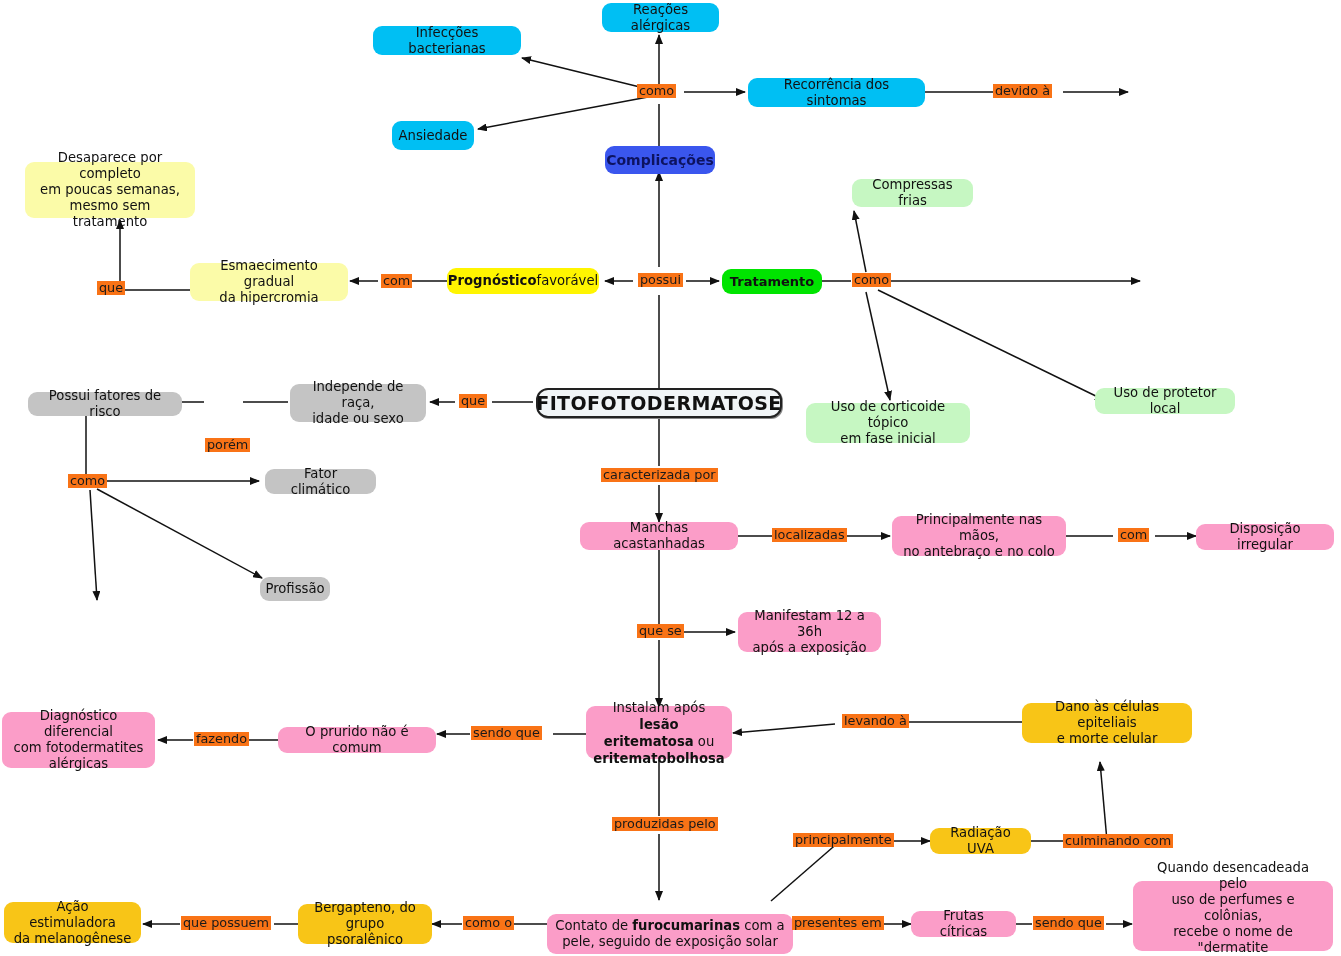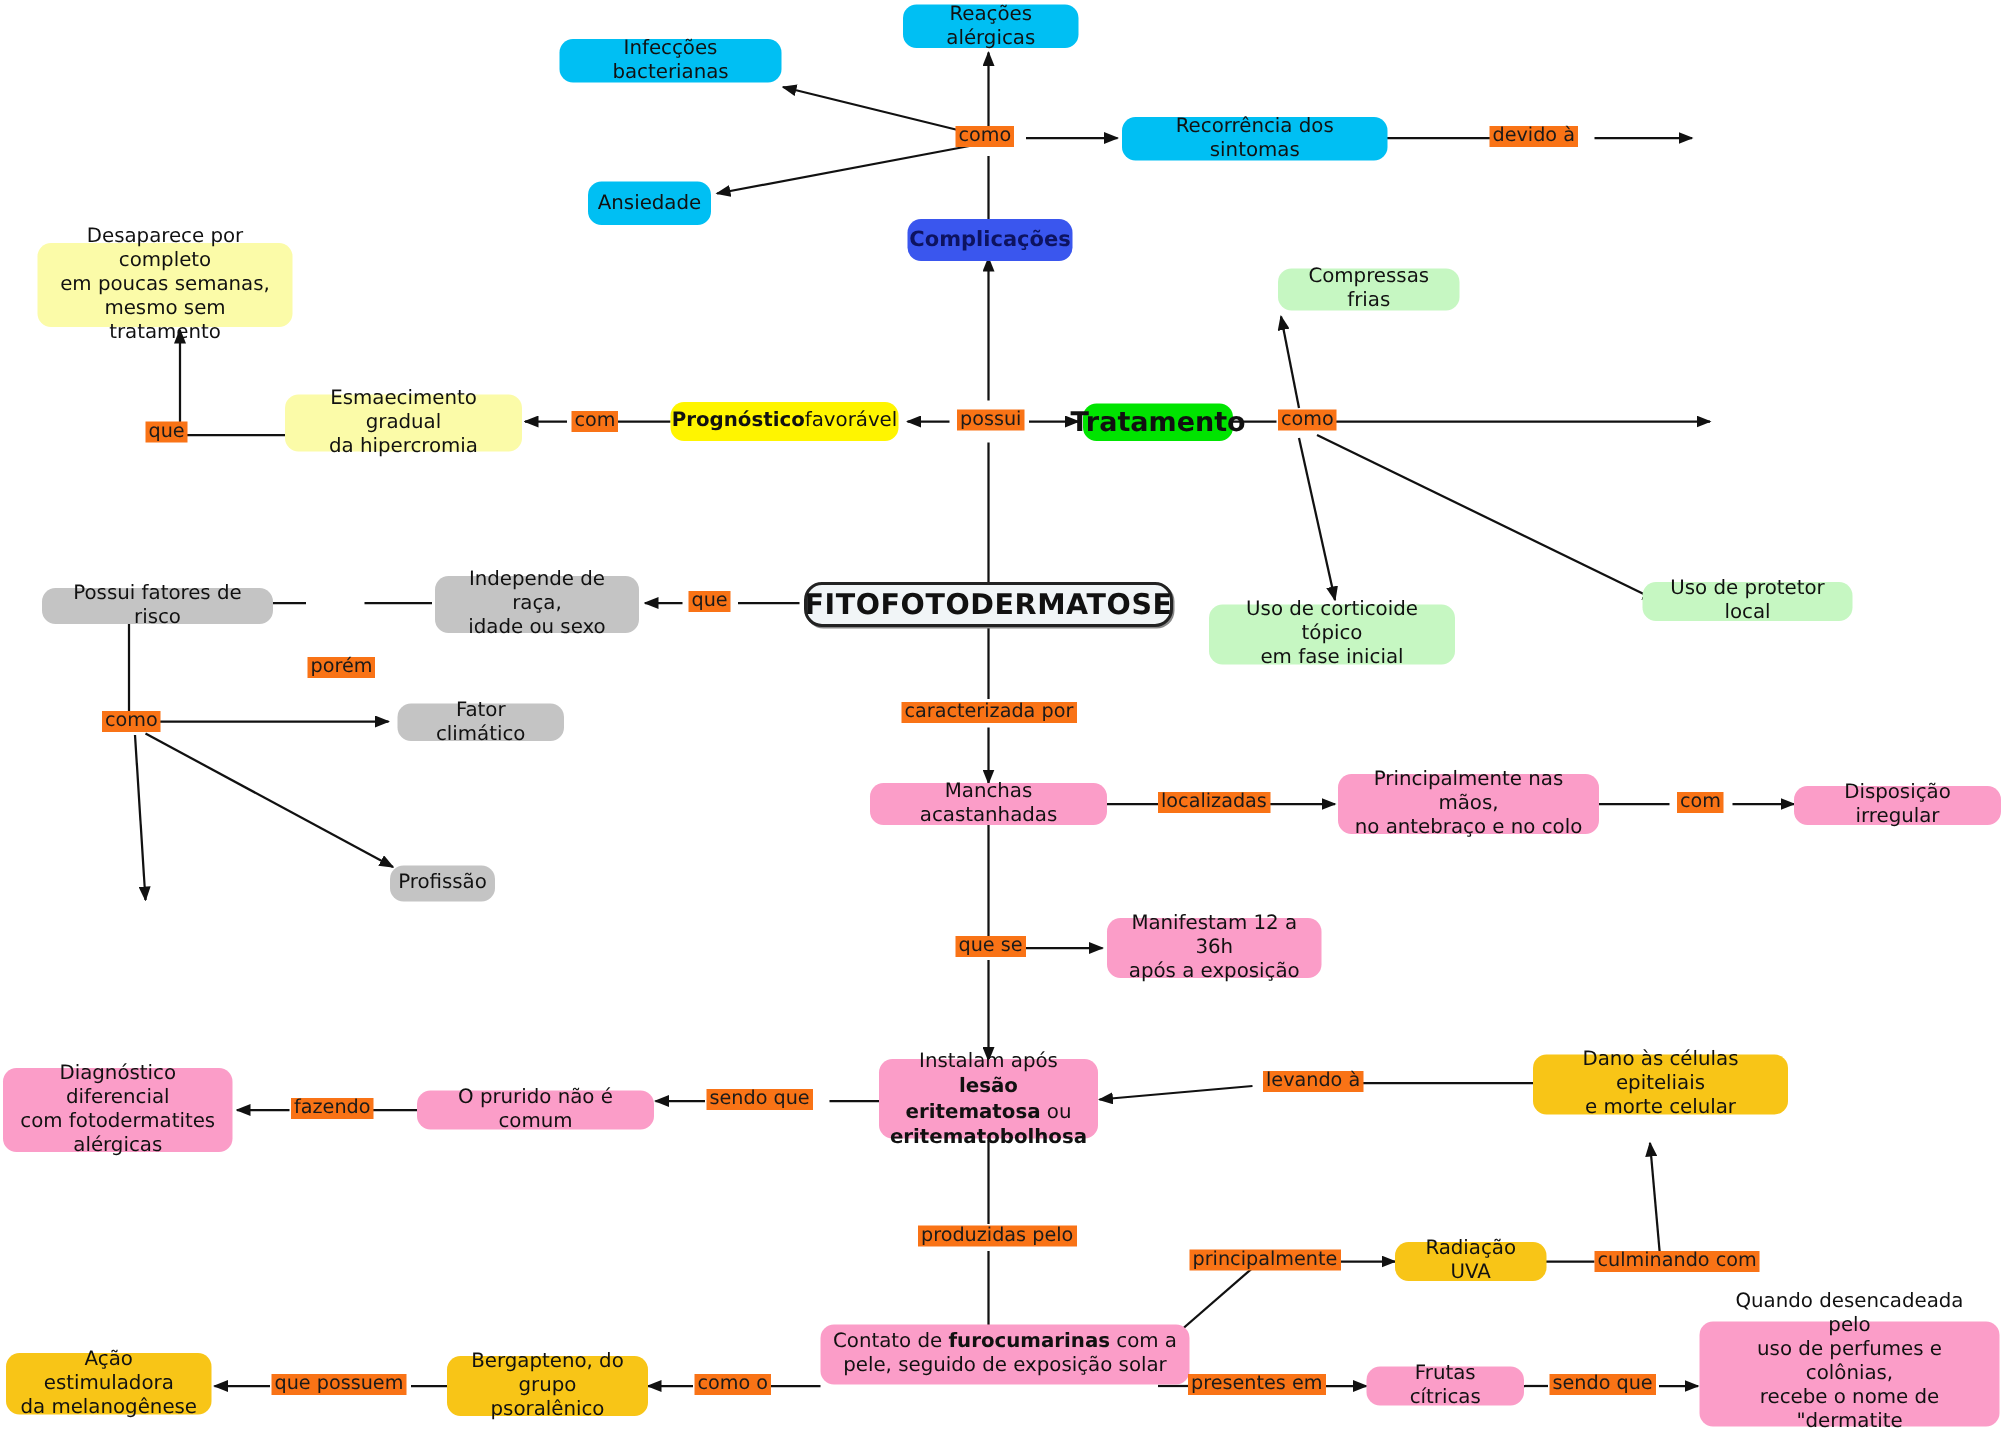--- a/index.html
+++ b/index.html
@@ -22,21 +22,21 @@
     line-height:16px;
     color:#111111;
     padding:3px 8px;
     white-space:pre-line;
   }
   .node.cyan{background:#00BFF3;}
   .node.blue{background:#3A56EE;color:#0d1360;font-weight:bold;font-size:14px;}
   .node.yellow{background:#FBFBA8;}
   .node.yellow-strong{background:#FFF500;}
   .node.green{background:#C6F7C2;}
-  .node.green-strong{background:#00E400;font-weight:bold;font-size:18px;}
+  .node.green-strong{background:#00E400;font-weight:bold;font-size:13px;}
   .node.gray{background:#C4C4C4;}
   .node.pink{background:#FB9DC8;}
   .node.orange{background:#F8C517;}
   .node.root{
     background:#F1F5F7;
     border:2px solid #222222;
     border-radius:12px;
     font-weight:bold;
     font-size:19px;
     letter-spacing:0.4px;
@@ -208,21 +208,21 @@
 
   <div class="node pink" style="left:2px;top:712px;width:153px;height:56px;">Diagnóstico diferencial
 com fotodermatites
 alérgicas</div>
 
   <div class="node orange" style="left:1022px;top:703px;width:170px;height:40px;">Dano às células epiteliais
 e morte celular</div>
 
   <div class="node orange" style="left:930px;top:828px;width:101px;height:26px;">Radiação UVA</div>
 
-  <div class="node pink" style="left:547px;top:883px;width:246px;height:40px;">
+  <div class="node pink" style="left:547px;top:914px;width:246px;height:40px;">
     <span><span>Contato de </span><b>furocumarinas</b><span> com a
 pele, seguido de exposição solar</span></span>
   </div>
 
   <div class="node orange" style="left:298px;top:904px;width:134px;height:40px;">Bergapteno, do
 grupo psoralênico</div>
 
   <div class="node orange" style="left:4px;top:902px;width:137px;height:41px;">Ação estimuladora
 da melanogênese</div>
 

